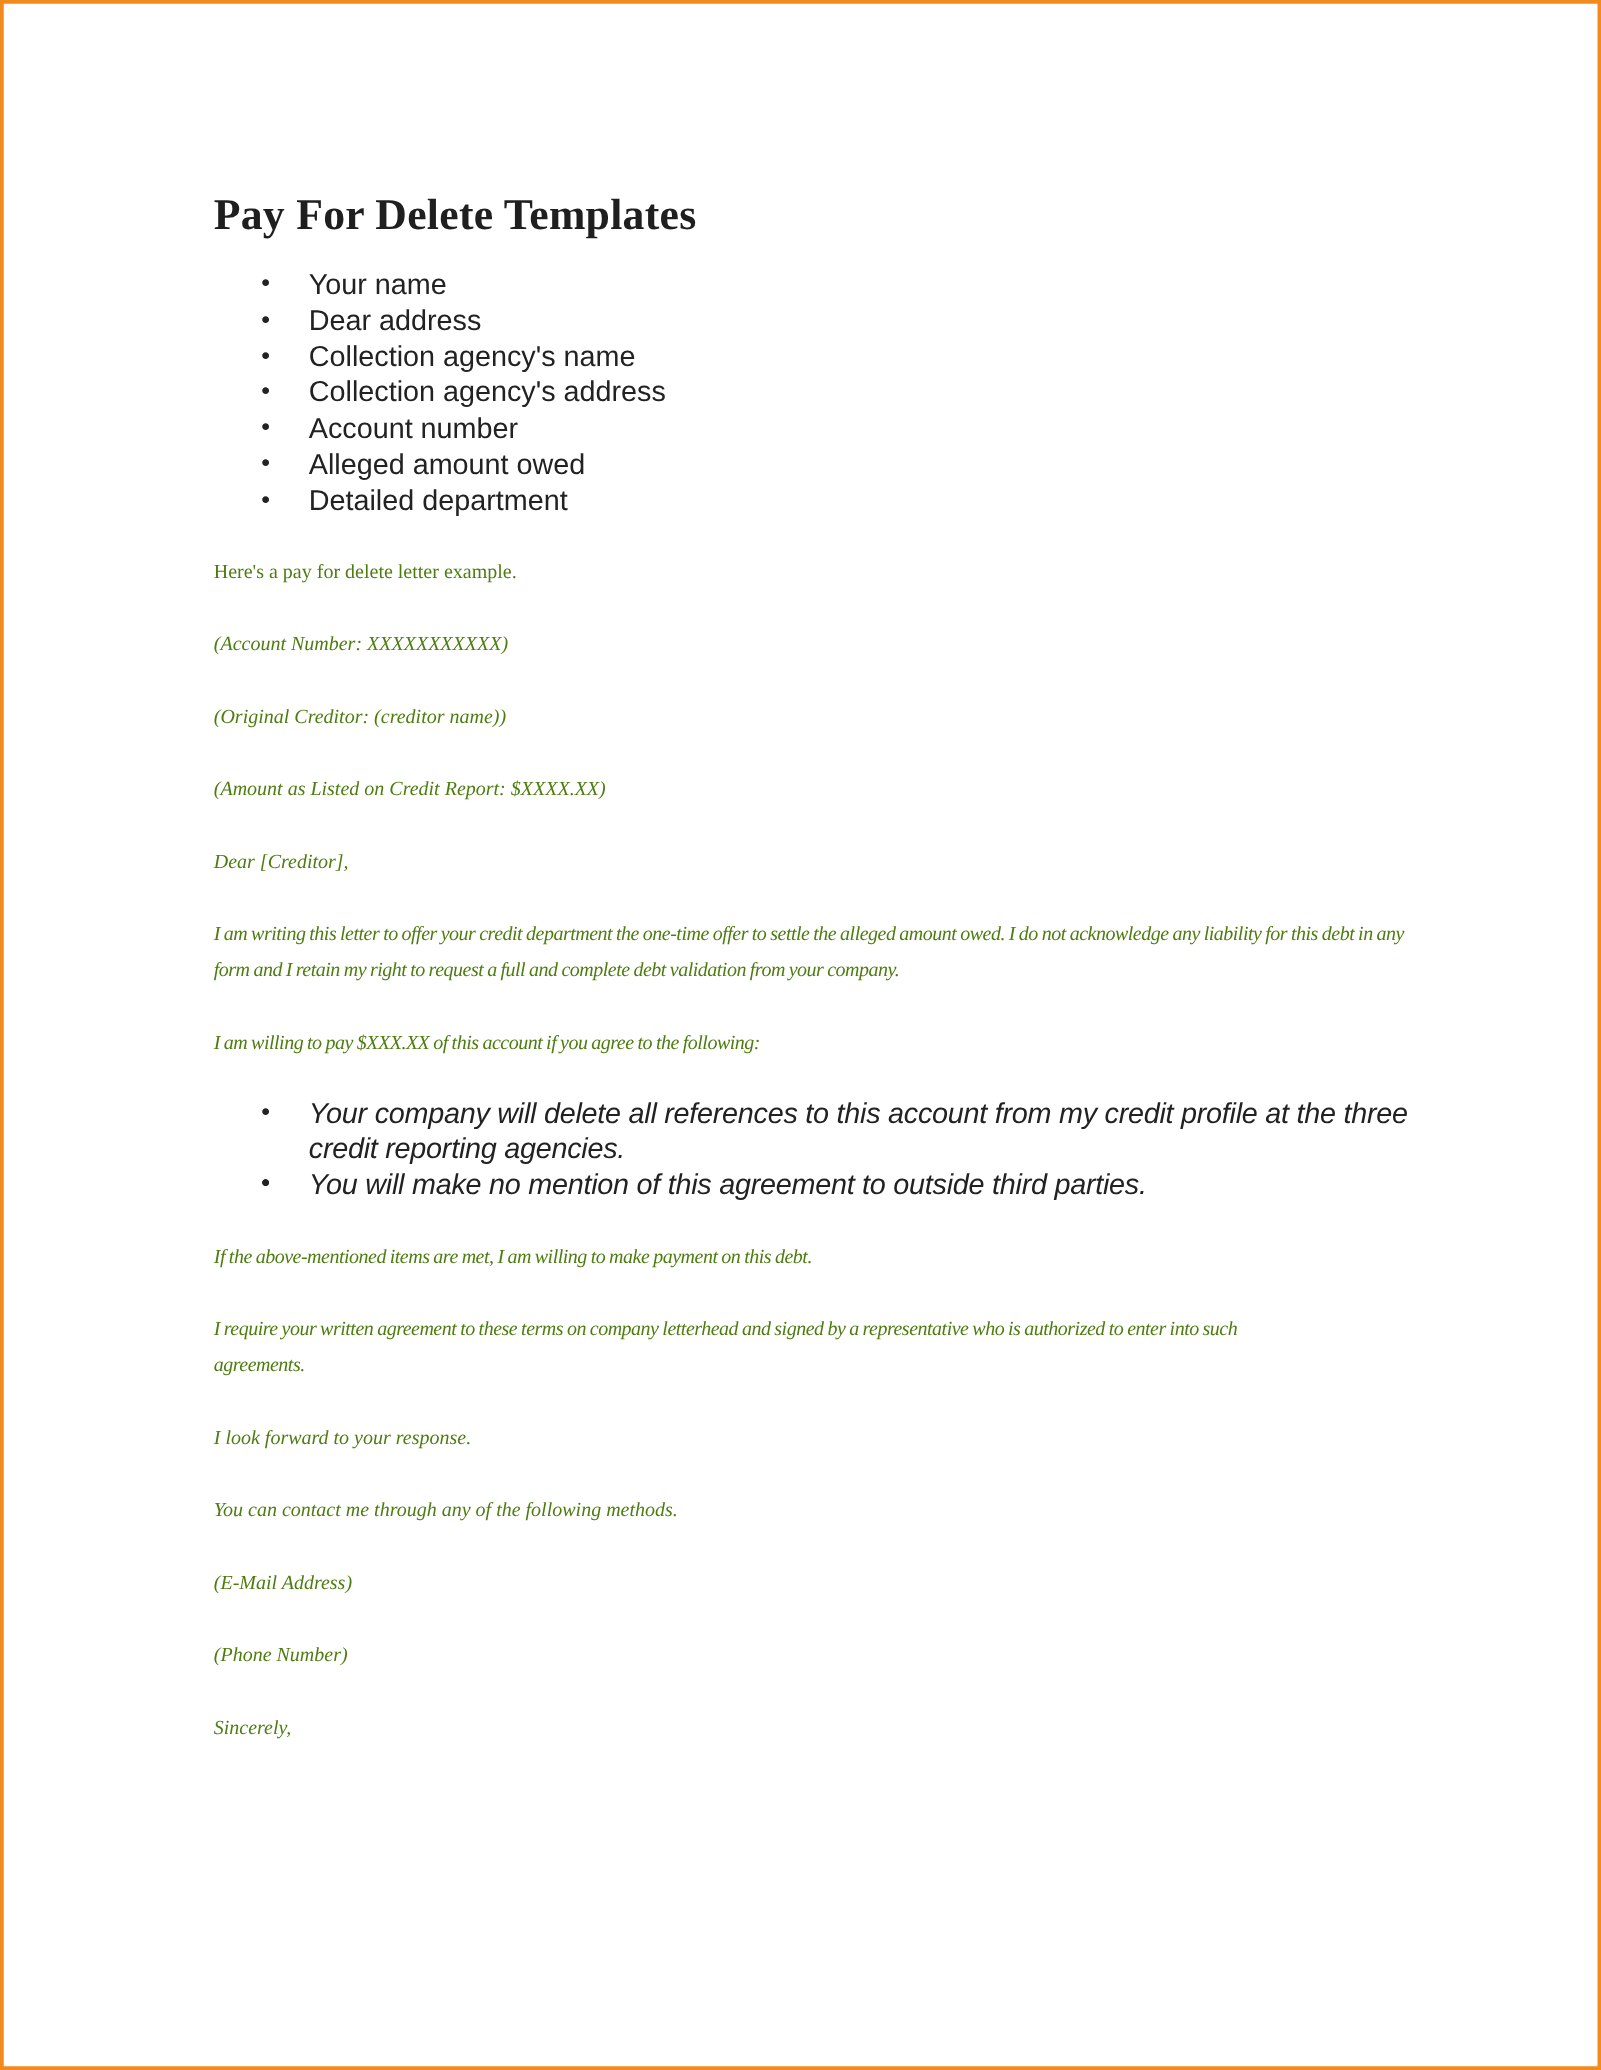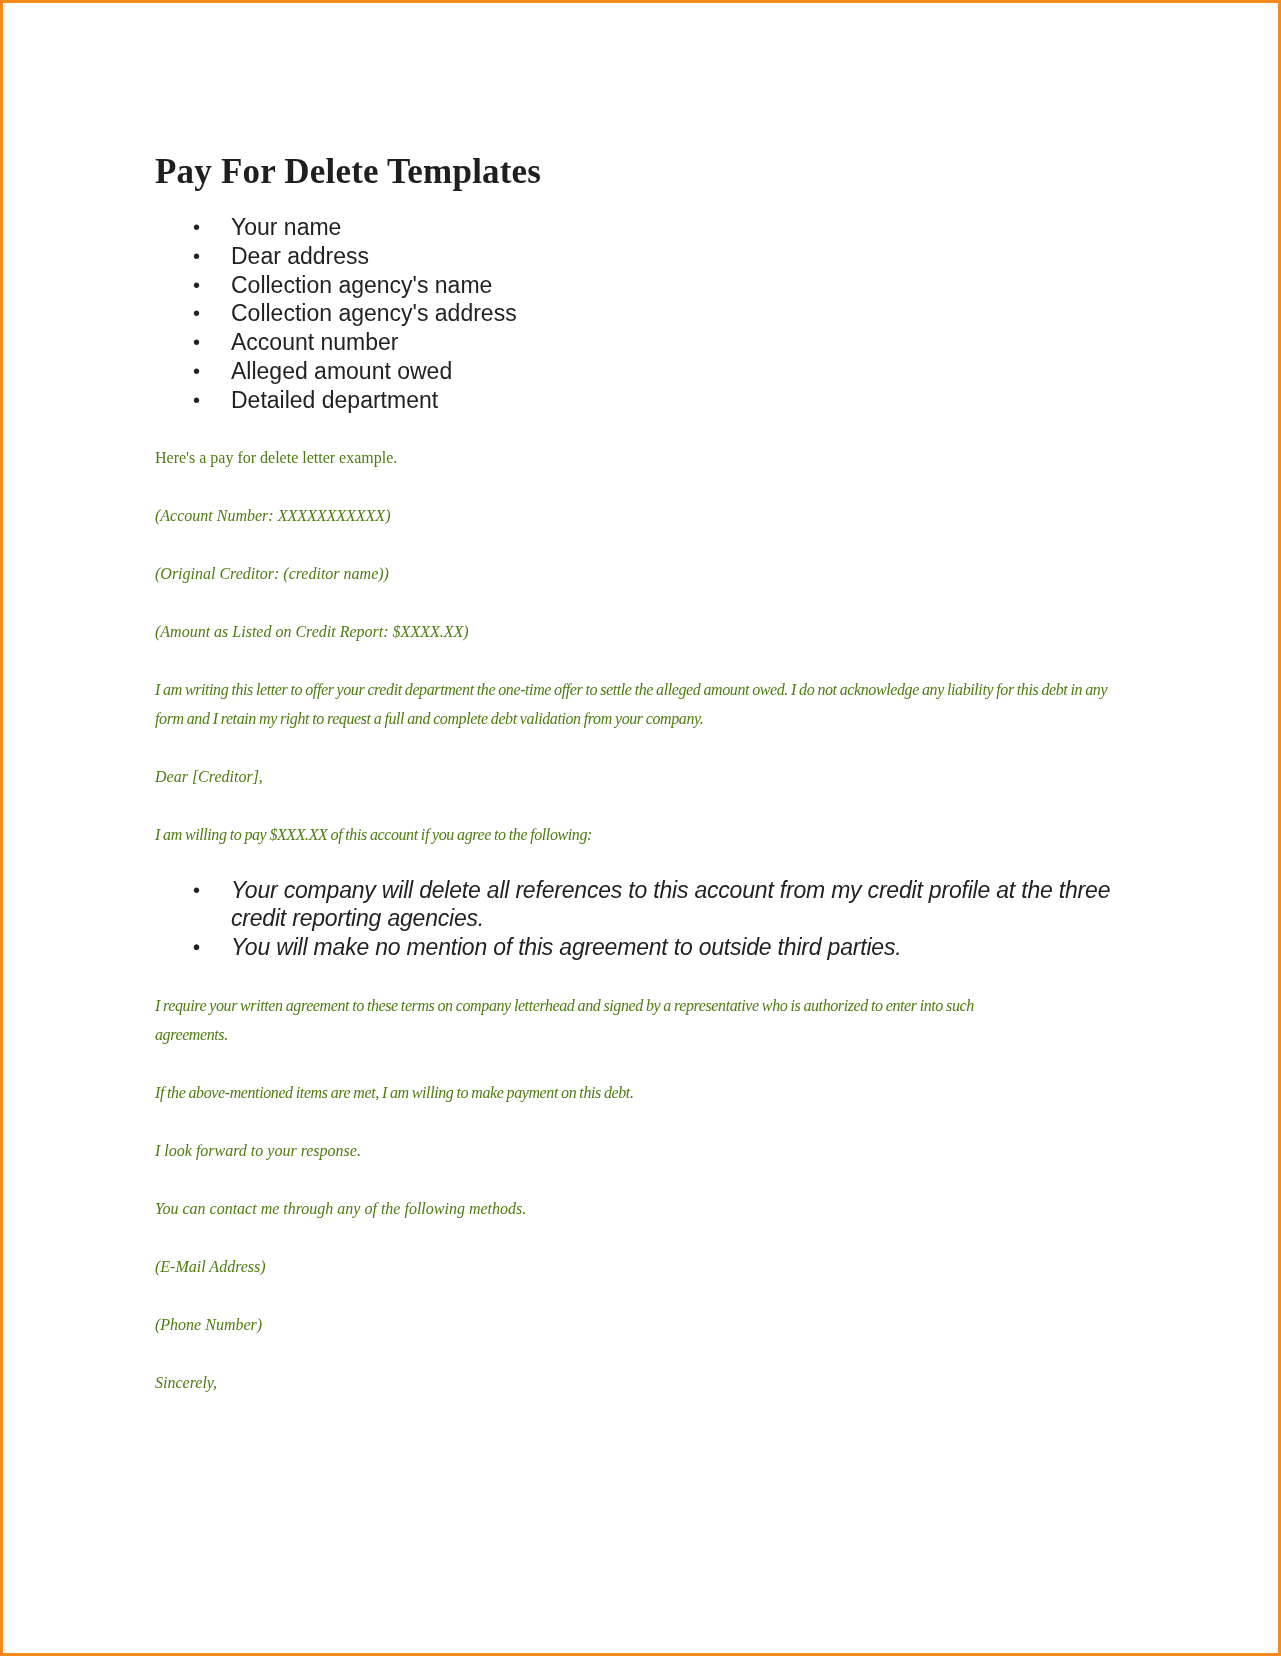--- a/index.html
+++ b/index.html
@@ -16,21 +16,21 @@
       position: relative;
       width: 1281px;
       height: 1656px;
       box-sizing: border-box;
       border: 3px solid #f28a1c;
       background: #ffffff;
       color: #222222;
     }
     .content {
       position: absolute;
-      left: 152px;
+      left: 168px;
       top: 148px;
       width: 960px;
     }
     .title {
       font-family: "Liberation Serif", serif;
       font-weight: bold;
       font-size: 35px;
       color: #1f1f1f;
       margin: 0;
       letter-spacing: 0.2px;
@@ -109,35 +109,35 @@
       <li><span class="bullet">•</span><span>Account number</span></li>
       <li><span class="bullet">•</span><span>Alleged amount owed</span></li>
       <li><span class="bullet">•</span><span>Detailed department</span></li>
     </ul>
 
     <p class="p intro">Here's a pay for delete letter example.</p>
 
     <p class="p it gap">(Account Number: XXXXXXXXXXX)</p>
     <p class="p it gap">(Original Creditor: (creditor name))</p>
     <p class="p it gap">(Amount as Listed on Credit Report: $XXXX.XX)</p>
+    <p class="p it gap">Dear [Creditor],</p>
+
     <p class="p it gap dense">I am writing this letter to offer your credit department the one-time offer to settle the alleged amount owed. I do not acknowledge any liability for this debt in any form and I retain my right to request a full and complete debt validation from your company.</p>
-
-    <p class="p it gap">Dear [Creditor],</p>
 
     <p class="p it gap dense">I am willing to pay $XXX.XX of this account if you agree to the following:</p>
 
     <ul class="terms">
       <li><span class="bullet">•</span><span>Your company will delete all references to this account from my credit profile at the three credit reporting agencies.</span></li>
       <li><span class="bullet">•</span></li>
       <li><span class="bullet">•</span><span>You will make no mention of this agreement to outside third parties.</span></li>
     </ul>
 
+    <p class="p it gap dense">If the above-mentioned items are met, I am willing to make payment on this debt.</p>
+
     <p class="p it gap dense" style="width:880px;">I require your written agreement to these terms on company letterhead and signed by a representative who is authorized to enter into such agreements.</p>
-
-    <p class="p it gap dense">If the above-mentioned items are met, I am willing to make payment on this debt.</p>
 
     <p class="p it gap">I look forward to your response.</p>
 
     <p class="p it gap">You can contact me through any of the following methods.</p>
 
     <p class="p it gap">(E-Mail Address)</p>
 
     <p class="p it gap">(Phone Number)</p>
 
     <p class="p it gap">Sincerely,</p>

